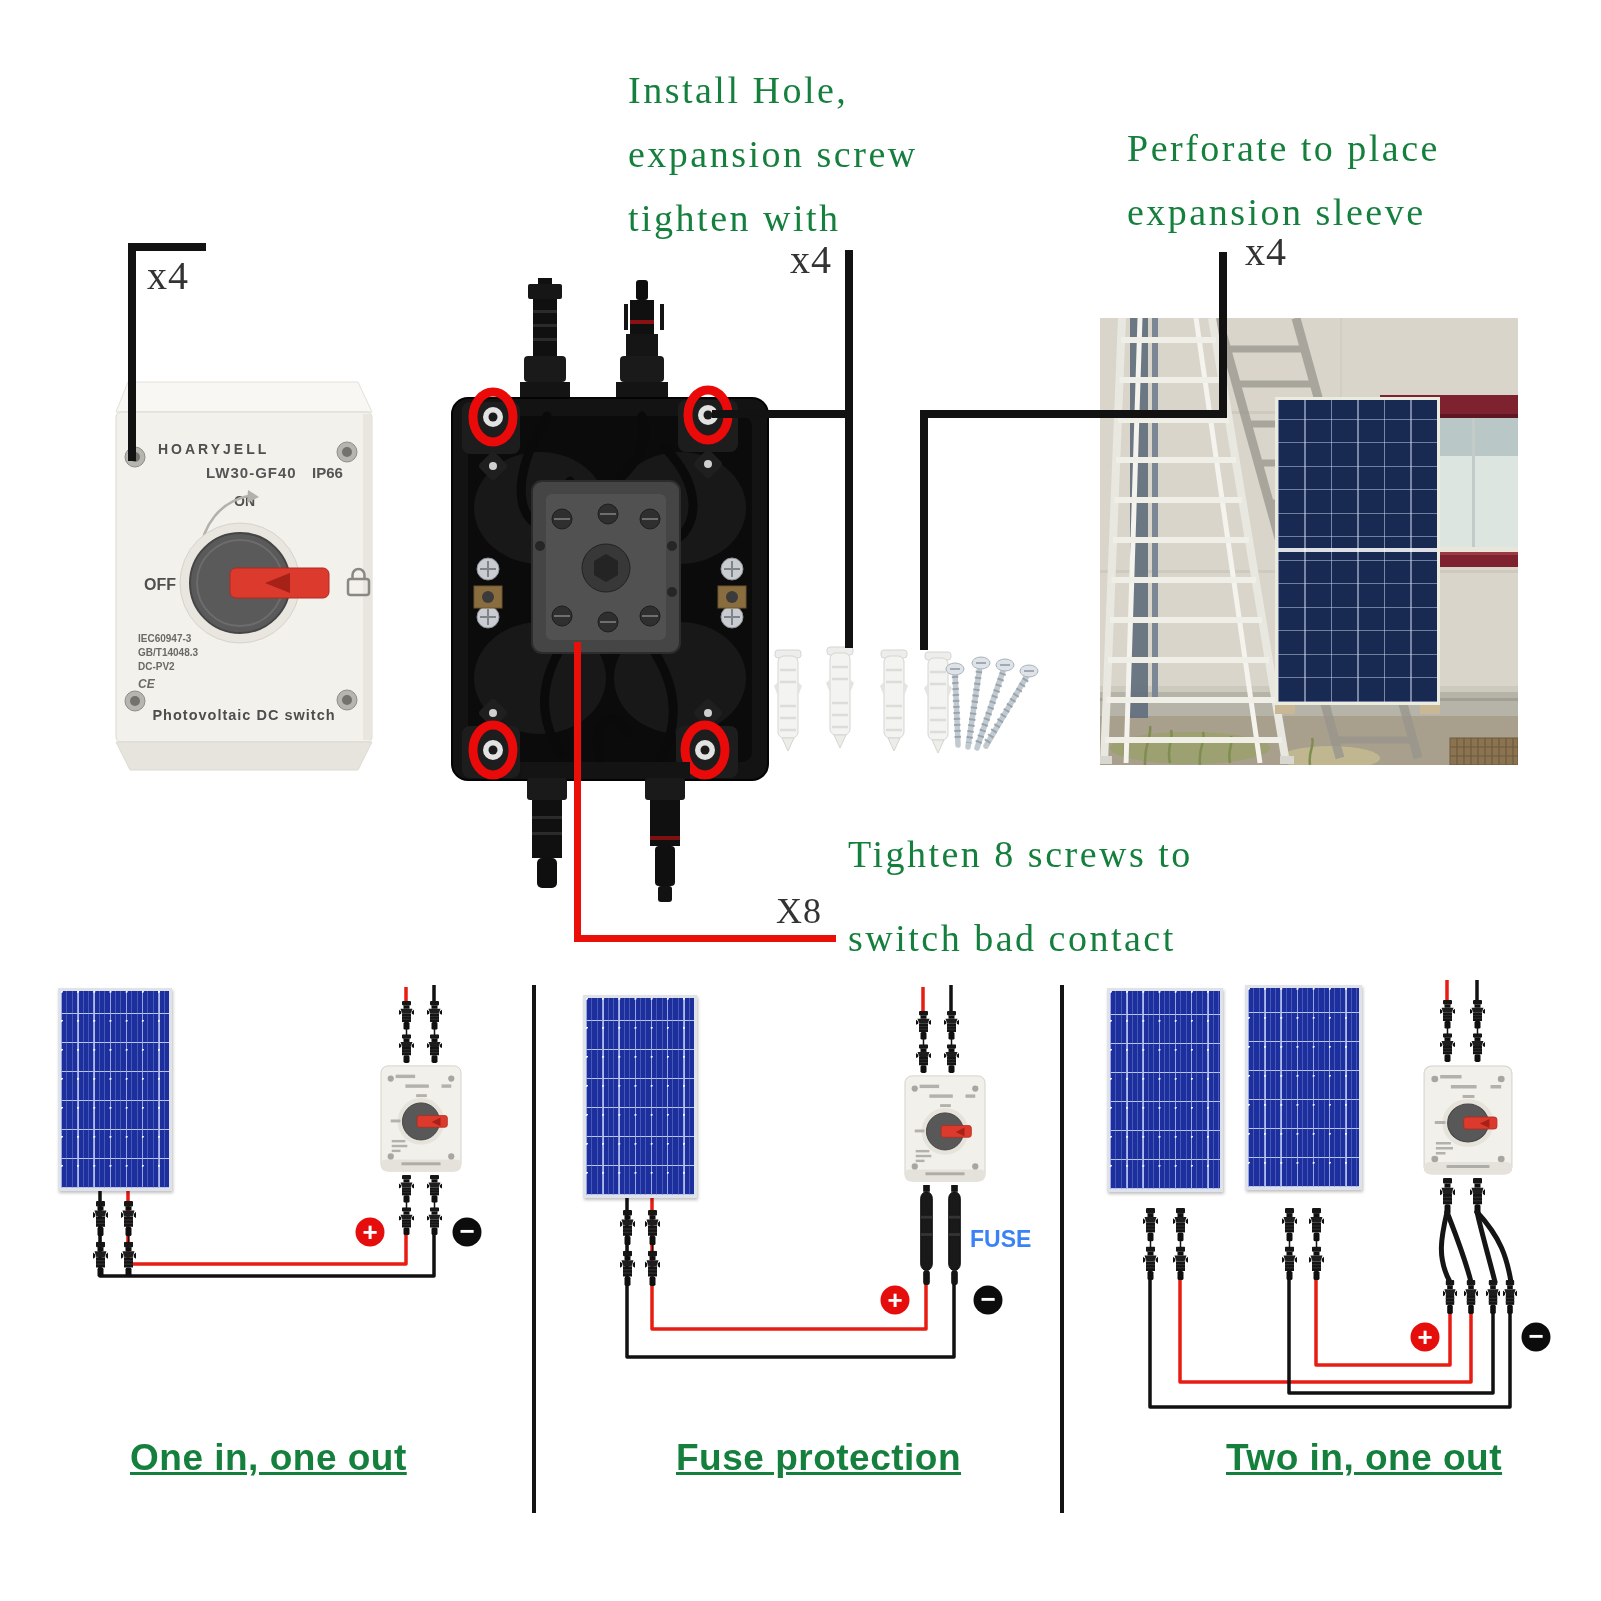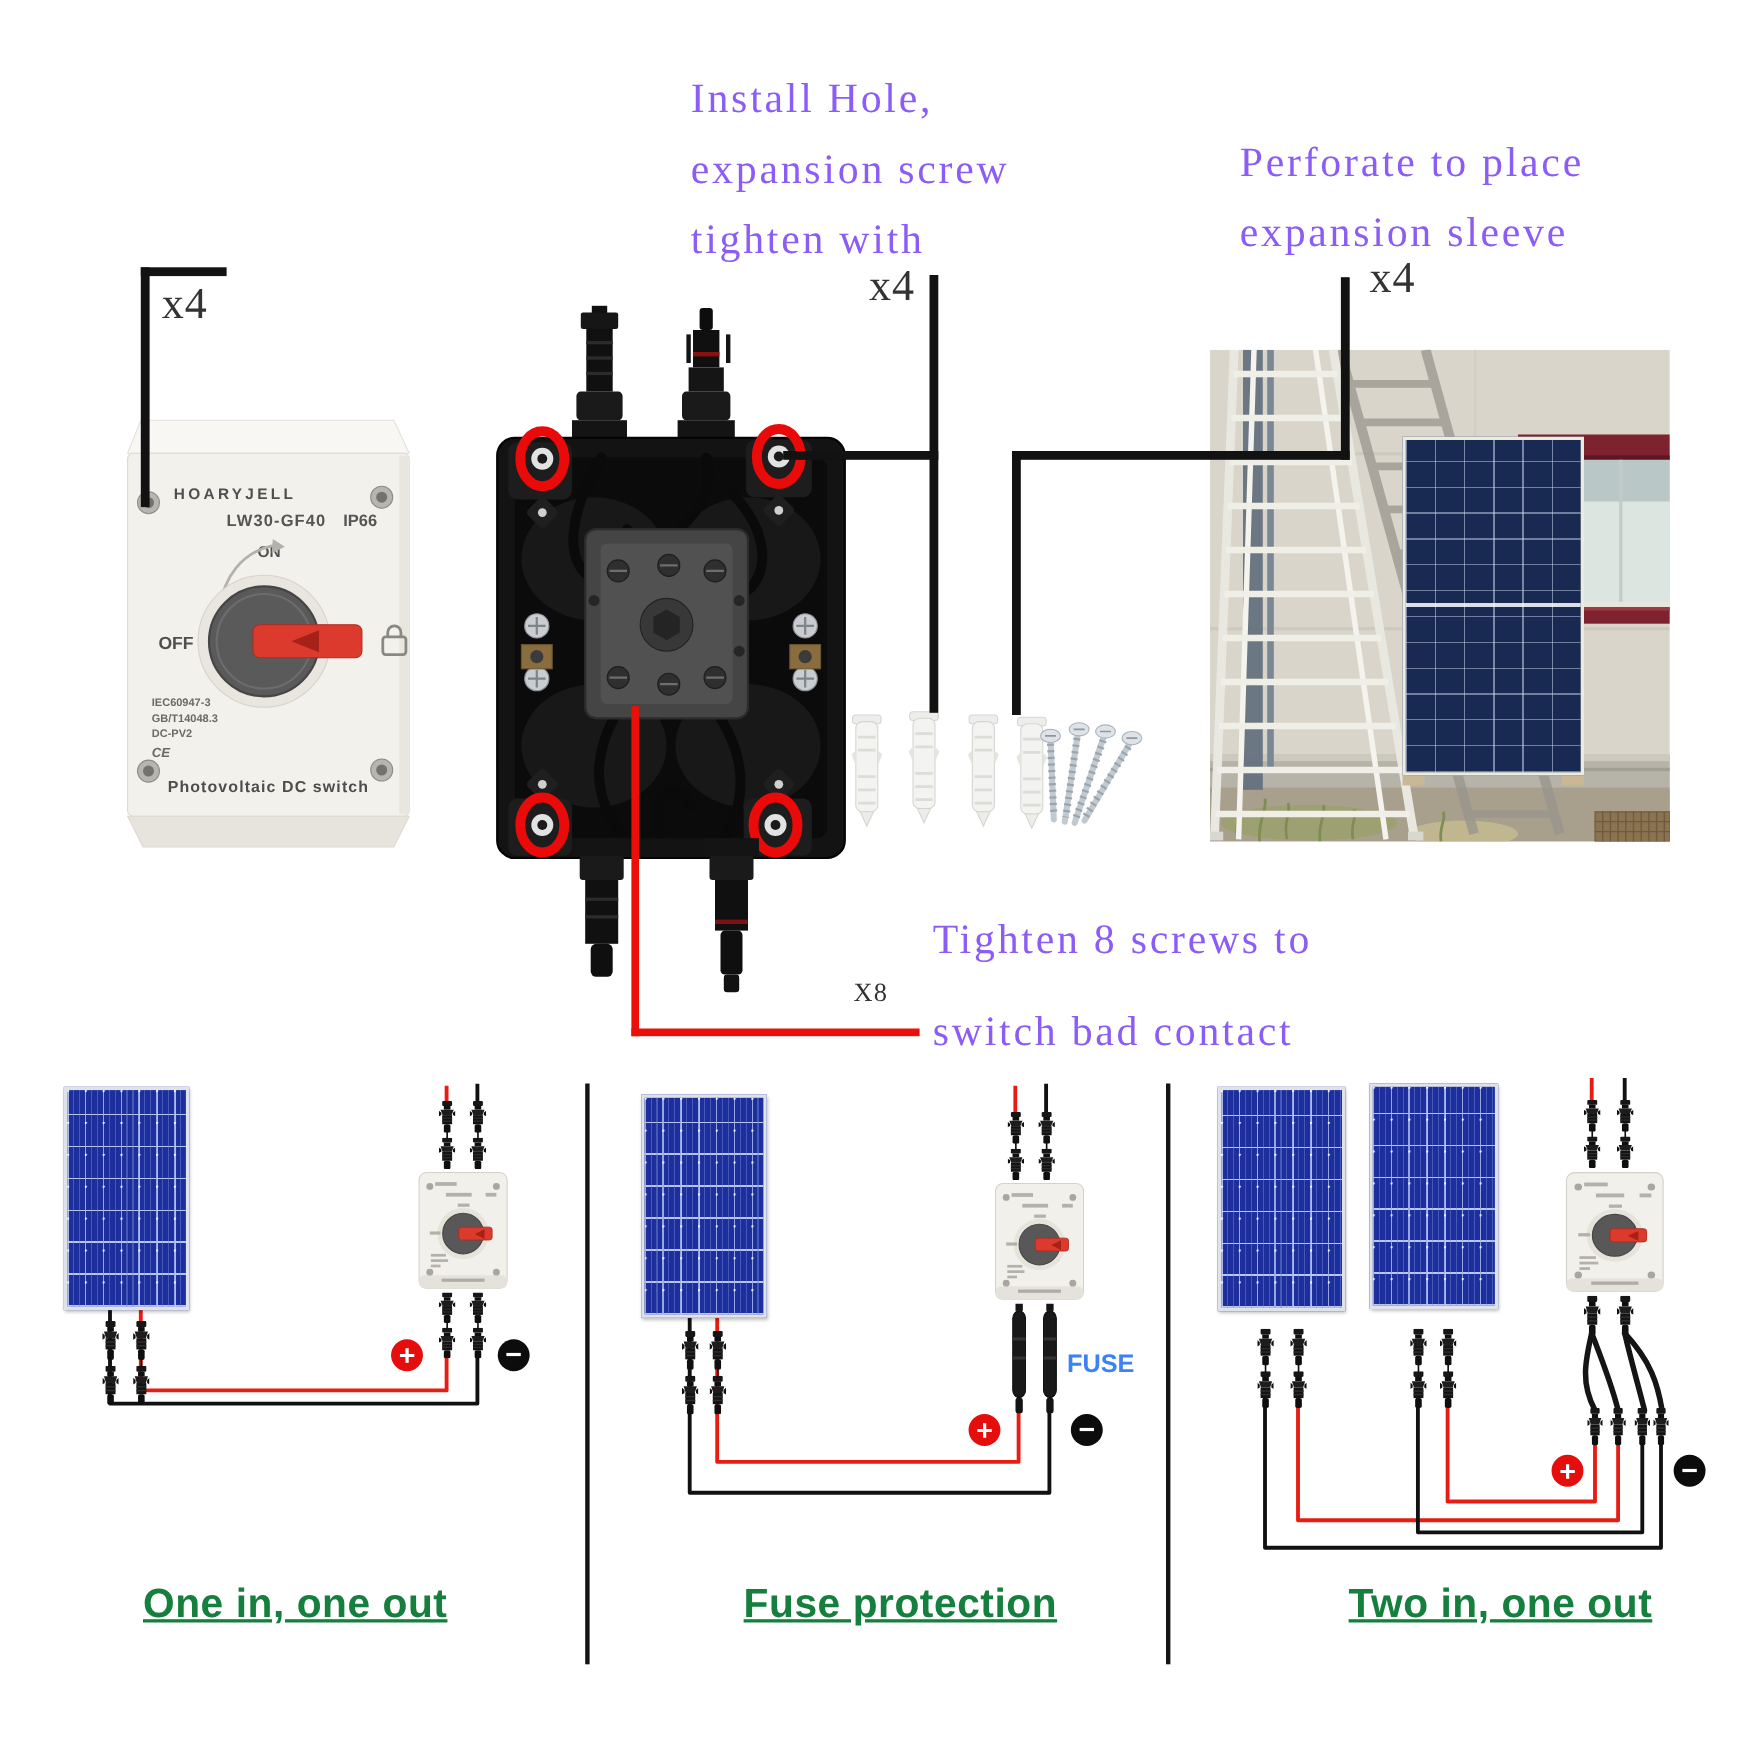--- a/index.html
+++ b/index.html
@@ -1,19 +1,19 @@
 <!DOCTYPE html>
 <html><head>
 <meta charset="utf-8">
 <style>
   html,body{margin:0;padding:0;background:#fff;}
   .canvas{position:relative;width:1601px;height:1601px;background:#fff;overflow:hidden;
           font-family:"Liberation Sans",sans-serif;}
   .abs{position:absolute;}
-  .ann{position:absolute;font:38px/64px "Liberation Serif",serif;color:#8b5cf6;letter-spacing:2.5px;white-space:nowrap;}
+  .ann{position:absolute;font:38px/64px "Liberation Serif",serif;color:#15803d;letter-spacing:2.5px;white-space:nowrap;}
   .qty{position:absolute;font:40px "Liberation Serif",serif;color:#333;letter-spacing:1px;}
   .bline{position:absolute;background:#121212;z-index:6;}
   .rline{position:absolute;background:#ea0f08;z-index:6;}
   .cap{position:absolute;font:bold 37px "Liberation Sans",sans-serif;color:#15803d;letter-spacing:.5px;white-space:nowrap;z-index:7;text-decoration:underline;}
   .fuse-label{position:absolute;font:bold 23px "Liberation Sans",sans-serif;color:#3b82f6;z-index:7;}
   .divider{position:absolute;background:#141414;width:4px;z-index:7;}
   .pvp{position:absolute;box-sizing:border-box;border:3px solid #e0e2ea;z-index:4;
        background-color:#1d2f9c;
        background-image:
          radial-gradient(circle at 0 0, rgba(255,255,255,.95) 1.6px, transparent 2.4px),
@@ -385,21 +385,21 @@
   <div class="ann" style="left:1127px;top:116px">
     <div>Perforate to place</div>
     <div>expansion sleeve</div>
   </div>
   <div class="qty" style="left:1245px;top:228px">x4</div>
 
   <div class="ann" style="left:848px;top:812px;line-height:84px">
     <div>Tighten 8 screws to</div>
     <div>switch bad contact</div>
   </div>
-  <div class="qty" style="left:776px;top:890px;font-size:24px">X8</div>
+  <div class="qty" style="left:776px;top:890px;font-size:36px">X8</div>
 
   <div class="bline" style="left:128px;top:243px;width:78px;height:8px"></div>
   <div class="bline" style="left:128px;top:243px;width:8px;height:218px"></div>
   <div class="bline" style="left:845px;top:250px;width:8px;height:398px"></div>
   <div class="bline" style="left:712px;top:410px;width:141px;height:8px"></div>
   <div class="bline" style="left:920px;top:410px;width:307px;height:8px"></div>
   <div class="bline" style="left:1219px;top:252px;width:8px;height:166px"></div>
   <div class="bline" style="left:920px;top:410px;width:8px;height:240px"></div>
 
   <div class="rline" style="left:574px;top:642px;width:7px;height:300px"></div>

